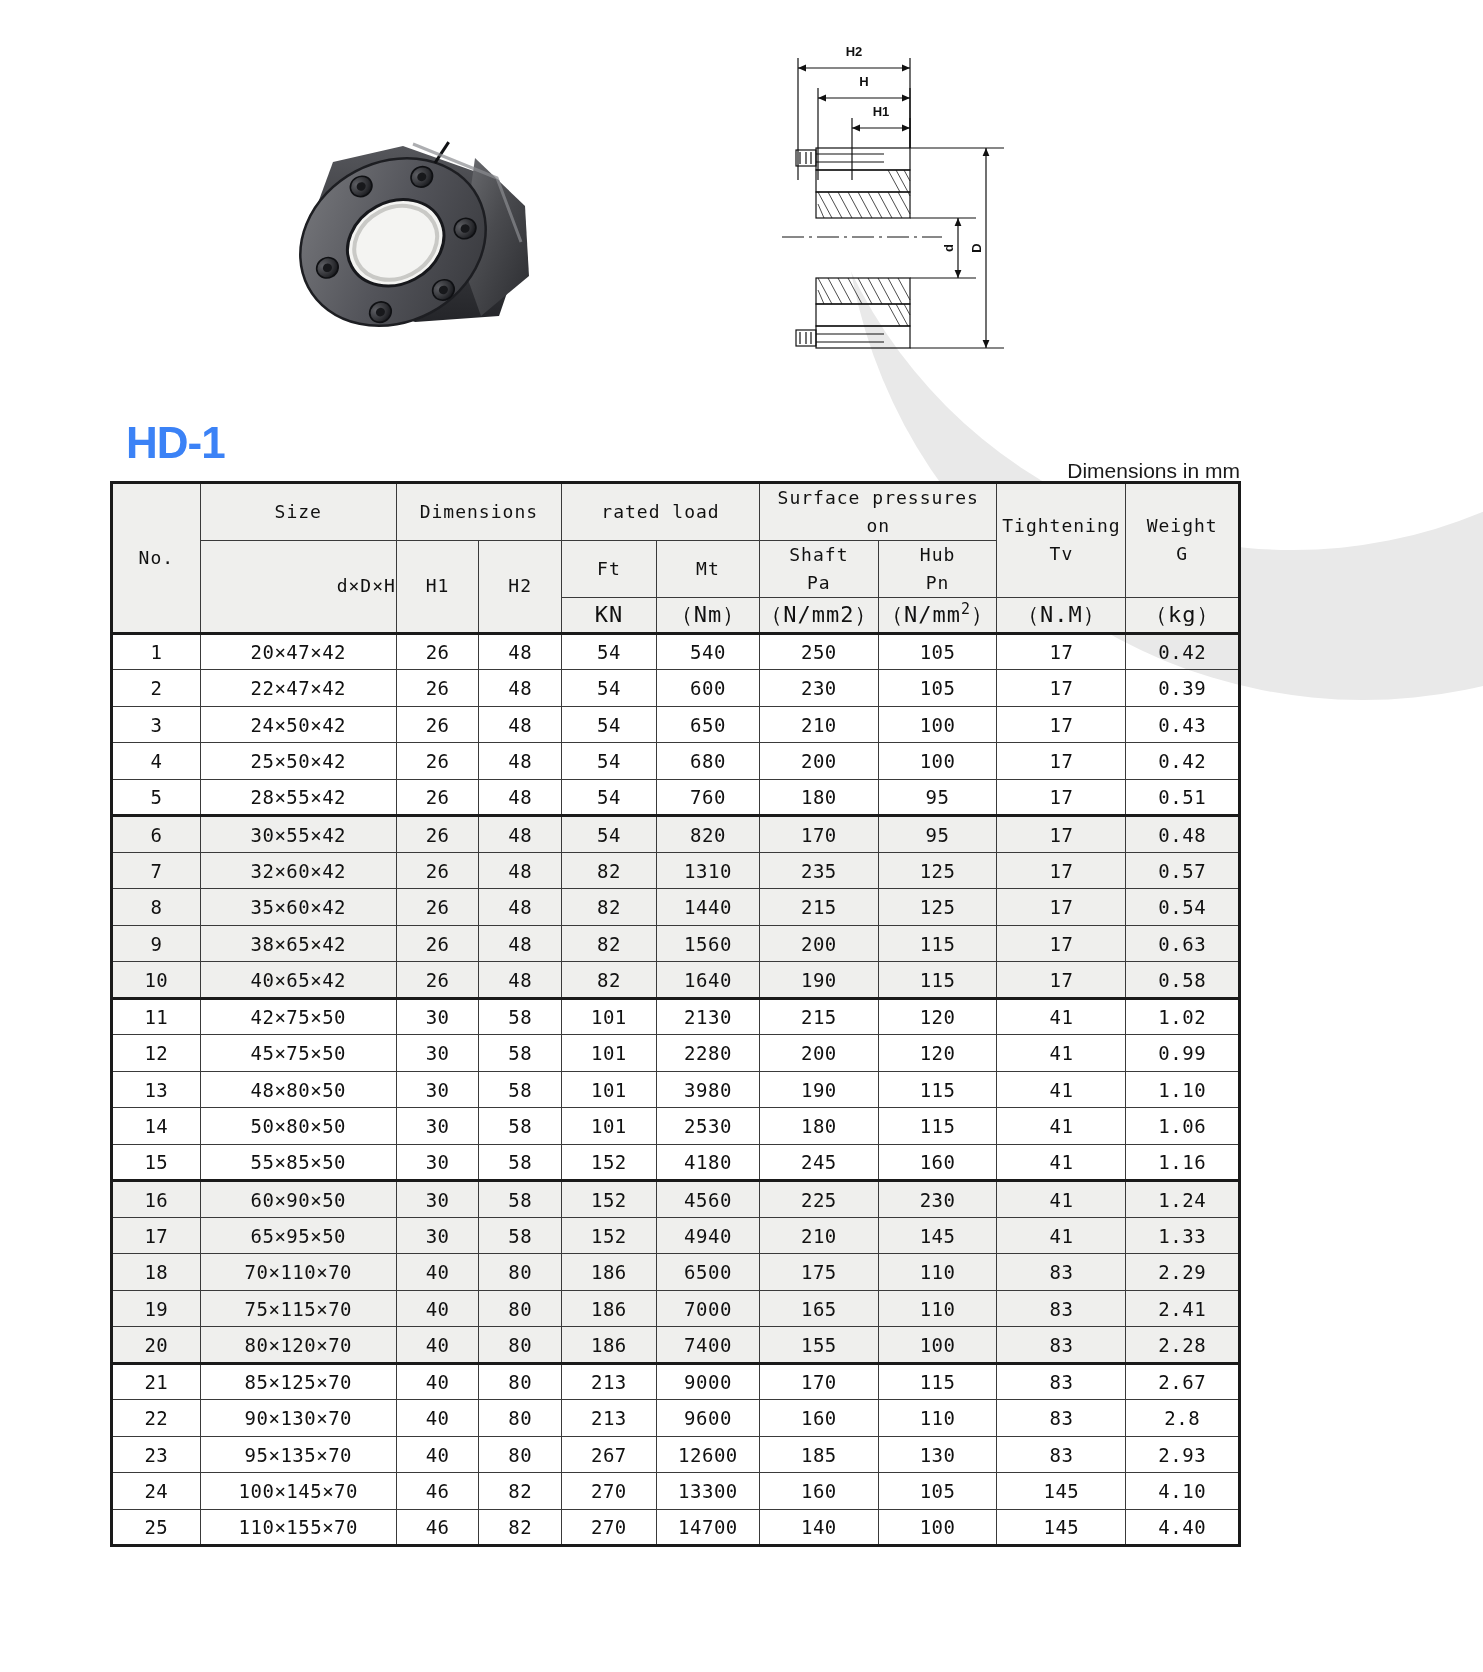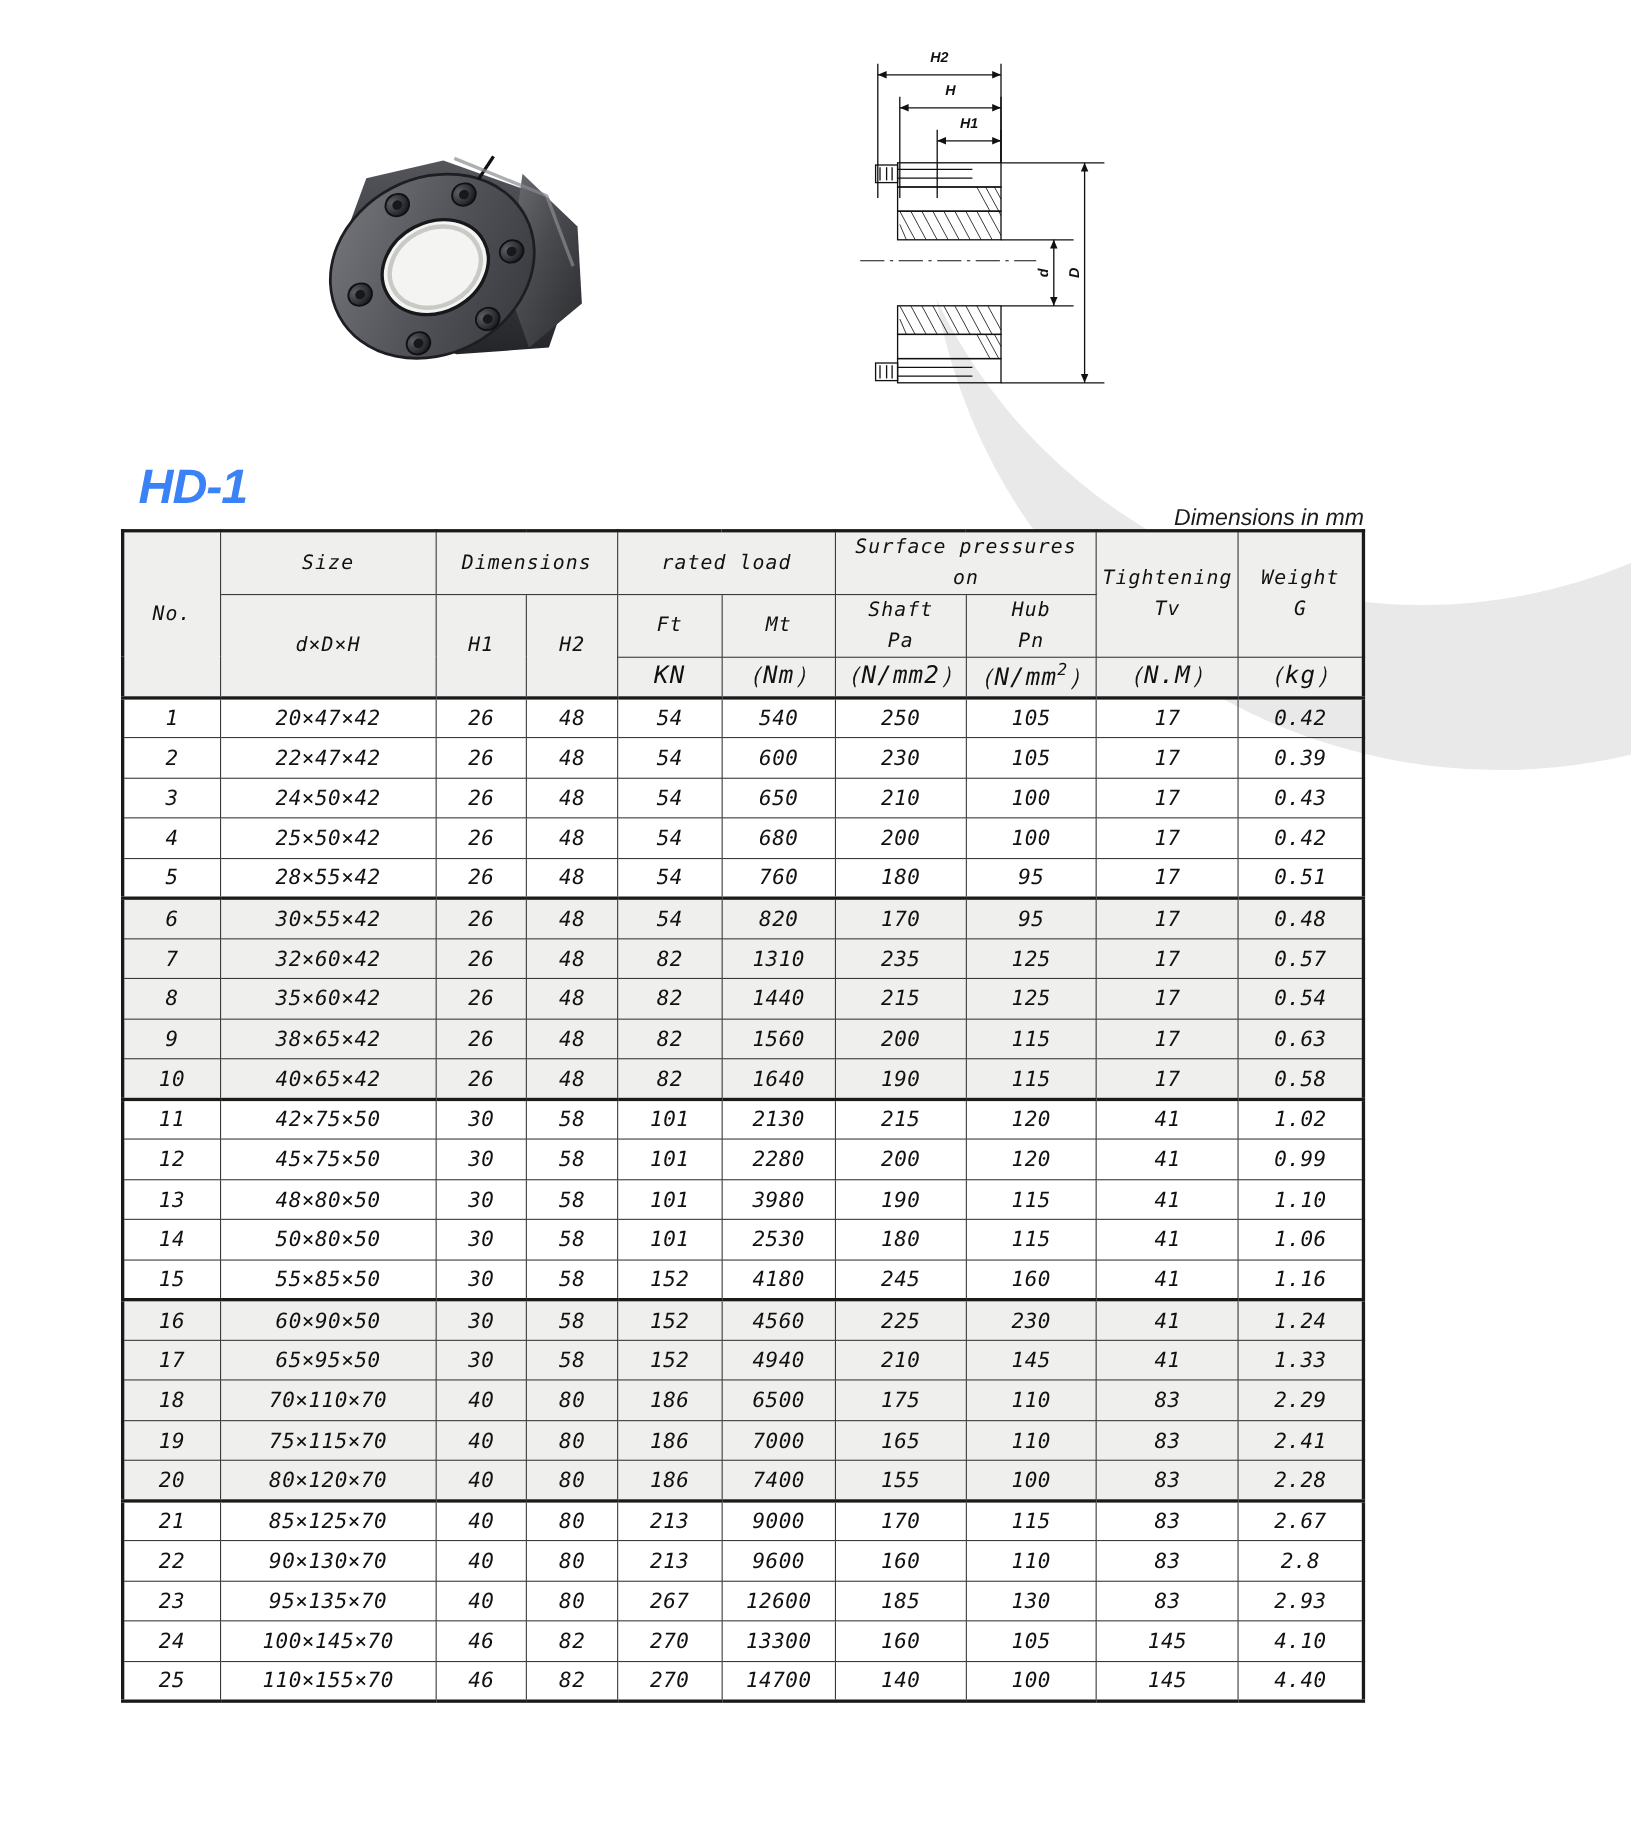--- a/index.html
+++ b/index.html
@@ -19,21 +19,21 @@
     background:#e9e9e9;
     z-index:0;
   }
   .corner-swoosh-inner{
     position:absolute; top:-430px; right:-300px;
     width:980px; height:980px; border-radius:50%;
     background:#ffffff;
     z-index:1;
   }
 
-  .page{ position:relative; z-index:5; width:1483px; height:1672px;font-style:italic; }
+  .page{ position:relative; z-index:5; width:1483px; height:1672px; }
 
   
   .illus-band{
     position:relative;
     height:420px;
   }
 
   
   .photo{
     position:absolute; left:285px; top:110px;
@@ -324,21 +324,21 @@
           <td rowspan="2">
             <div>Tightening</div>
             <div>Tv</div>
           </td>
           <td rowspan="2">
             <div>Weight</div>
             <div>G</div>
           </td>
         </tr>
         <tr>
-          <td rowspan="2" style="border-bottom: 3px solid rgb(26, 26, 26);">d×D×H</td>
+          <td rowspan="2" style="border-bottom: 3px solid rgb(26, 26, 26); text-align: right;">d×D×H</td>
           <td rowspan="2" style="border-bottom: 3px solid rgb(26, 26, 26);">H1</td>
           <td rowspan="2" style="border-bottom: 3px solid rgb(26, 26, 26);">H2</td>
           <td>Ft</td>
           <td>Mt</td>
           <td>
             <div>Shaft</div>
             <div>Pa</div>
           </td>
           <td>
             <div>Hub</div>

